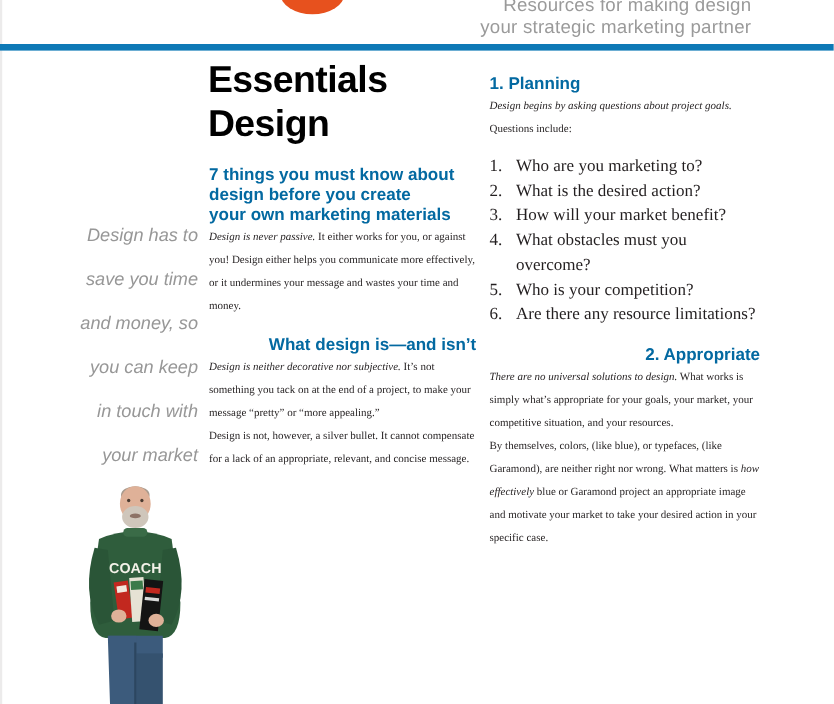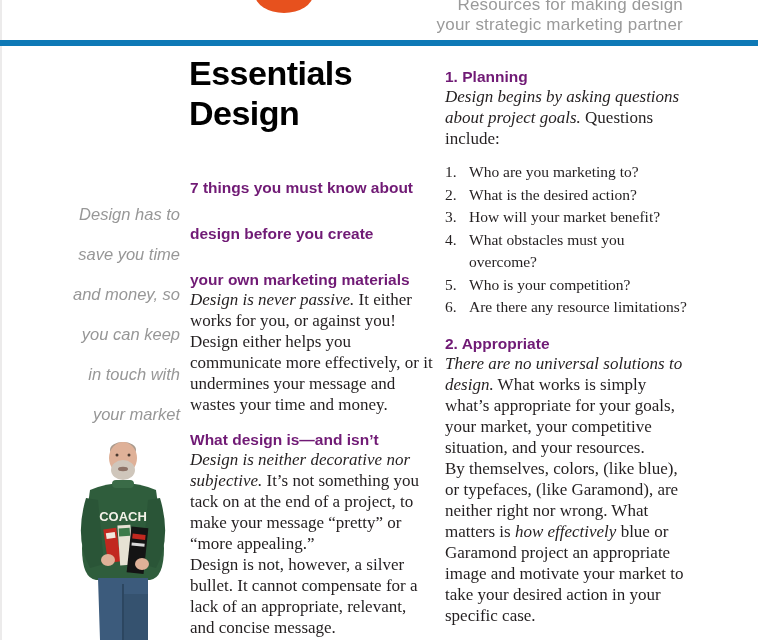--- a/index.html
+++ b/index.html
@@ -26,32 +26,32 @@
 
   
   .title{position:absolute;left:189px;top:53px;
     font-family:"Liberation Sans",sans-serif;font-weight:700;
     font-size:34px;line-height:40px;color:#000;letter-spacing:-.5px;}
   .title span{display:block;}
   .mid-col{position:absolute;left:190px;top:151px;width:243px;}
   .right-col{position:absolute;left:445px;top:68px;width:246px;}
 
   .h-blue{font-family:"Liberation Sans",sans-serif;font-weight:700;
-    font-size:15.5px;line-height:18px;color:#701a75;margin:0;}
-  .h-blue span{display:block;margin-top:28px;}
-  p.body{font-size:17px;line-height:21px;margin:0;}
+    font-size:15.5px;line-height:18px;color:#0369a1;margin:0;}
+  .h-blue span{display:block;}
+  p.body{font-size:10px;line-height:21px;margin:0;}
   .lead{font-style:italic;}
   .it{font-style:italic;}
 
   .q-list{margin:12px 0 0 0;}
   .q-row{font-size:15.5px;line-height:22.5px;display:flex;}
   .q-num{width:24px;flex:0 0 24px;}
 
   .mt8{margin-top:8px;}
-  .mt16{margin-top:16px;} .mt20{margin-top:20px;}
+  .mt16{margin-top:16px;text-align:right;} .mt20{margin-top:20px;}
   .mt21{margin-top:21px;}
 </style>
 </head>
 <body>
 
 <div class="page-edge"></div>
 
 <div class="logo-blob"></div>
 <div class="tagline">
   <div>Resources for making design</div>

